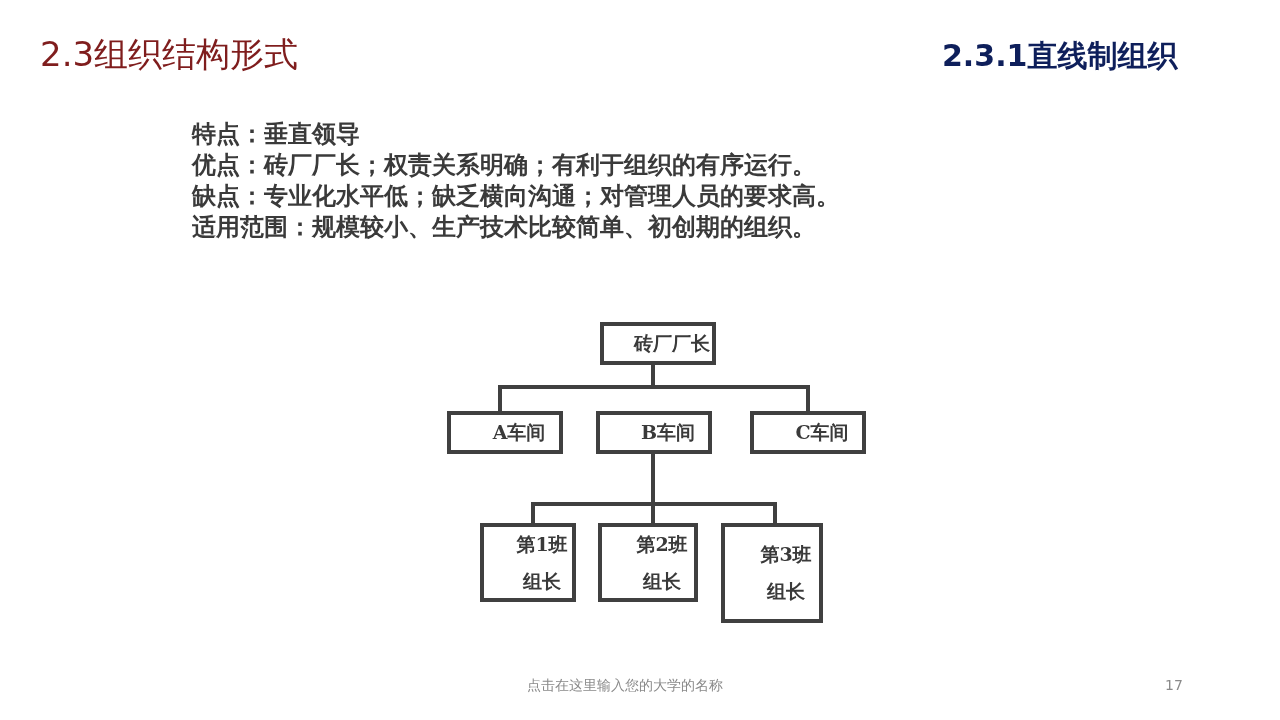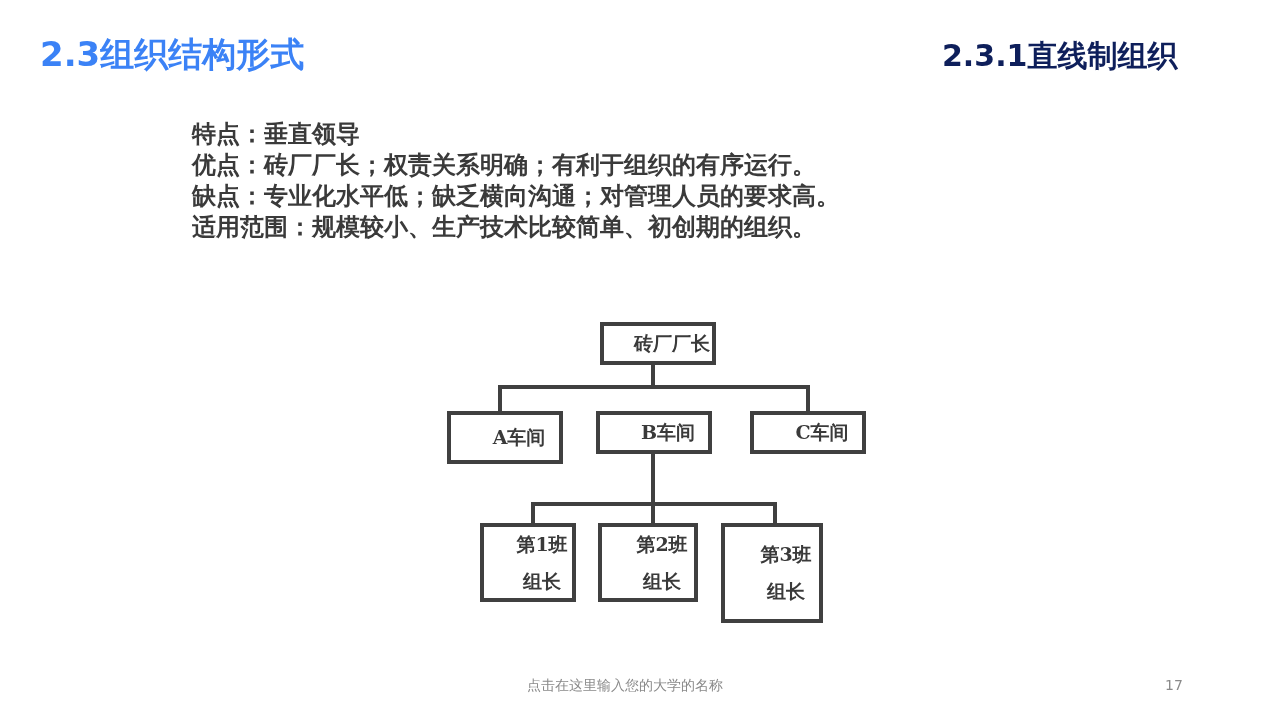--- a/index.html
+++ b/index.html
@@ -2,21 +2,21 @@
 <html><head>
 <meta charset="utf-8">
 <style>
   html, body { margin: 0; padding: 0; }
   body {
     width: 1280px; height: 720px; background: #ffffff; position: relative; overflow: hidden;
     font-family: "DejaVu Sans", "Liberation Sans", sans-serif;
   }
   .title {
     position: absolute; top: 32px; left: 40px;
-    font-size: 34px; font-weight: bold; color: #3b82f6; letter-spacing: 0px;
+    font-size: 34px; font-weight: normal; color: #7f1d1d; letter-spacing: 0px;
     white-space: nowrap;
   }
   .subtitle {
     position: absolute; top: 36px; left: 942px;
     font-size: 30px; font-weight: bold; color: #0e1f5b; white-space: nowrap;
   }
   .content {
     position: absolute; top: 119px; left: 192px;
     color: #3a3a3a; font-size: 24px; font-weight: bold; line-height: 31px;
   }
@@ -58,21 +58,21 @@
   <div class="line" style="left:651px; top:452px; width:4px; height:53px;"></div>
   <div class="line" style="left:531px; top:502px; width:246px; height:4px;"></div>
   <div class="line" style="left:531px; top:502px; width:4px; height:24px;"></div>
   <div class="line" style="left:773px; top:502px; width:4px; height:24px;"></div>
   <div class="line" style="left:651px; top:502px; width:4px; height:24px;"></div>
 
   <div class="node" style="left:600px; top:322px; width:116px; height:43px;">
     <span>砖厂厂长</span>
   </div>
 
-  <div class="node" style="left:447px; top:411px; width:116px; height:53px;">
+  <div class="node" style="left:447px; top:411px; width:116px; height:43px;">
     <span>A车间</span>
   </div>
   <div class="node" style="left:596px; top:411px; width:116px; height:43px;">
     <span>B车间</span>
   </div>
   <div class="node" style="left:750px; top:411px; width:116px; height:43px;">
     <span>C车间</span>
   </div>
 
   <div class="node" style="left:480px; top:523px; width:96px; height:79px;">

